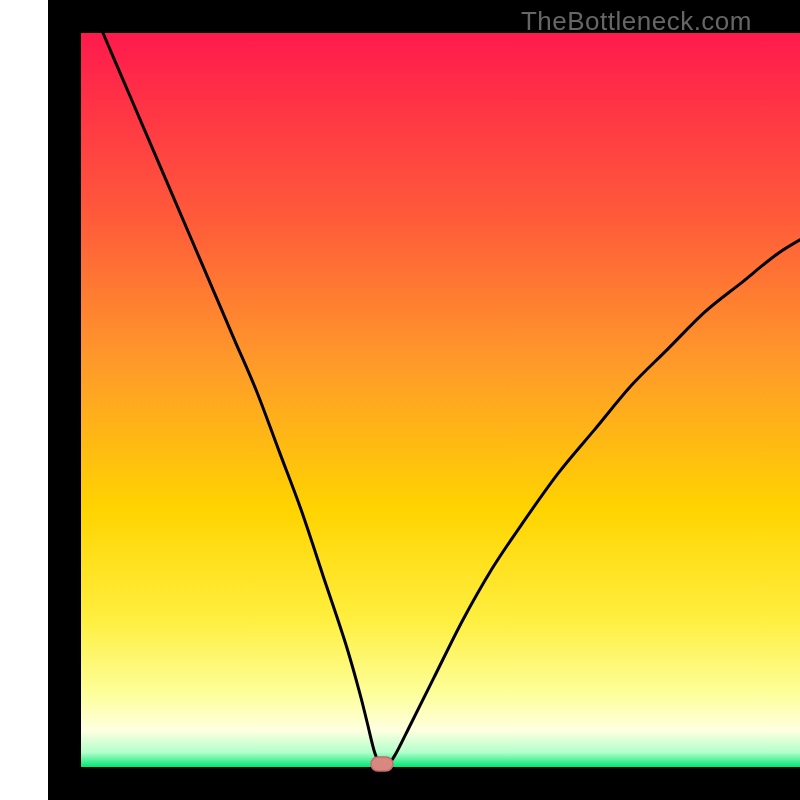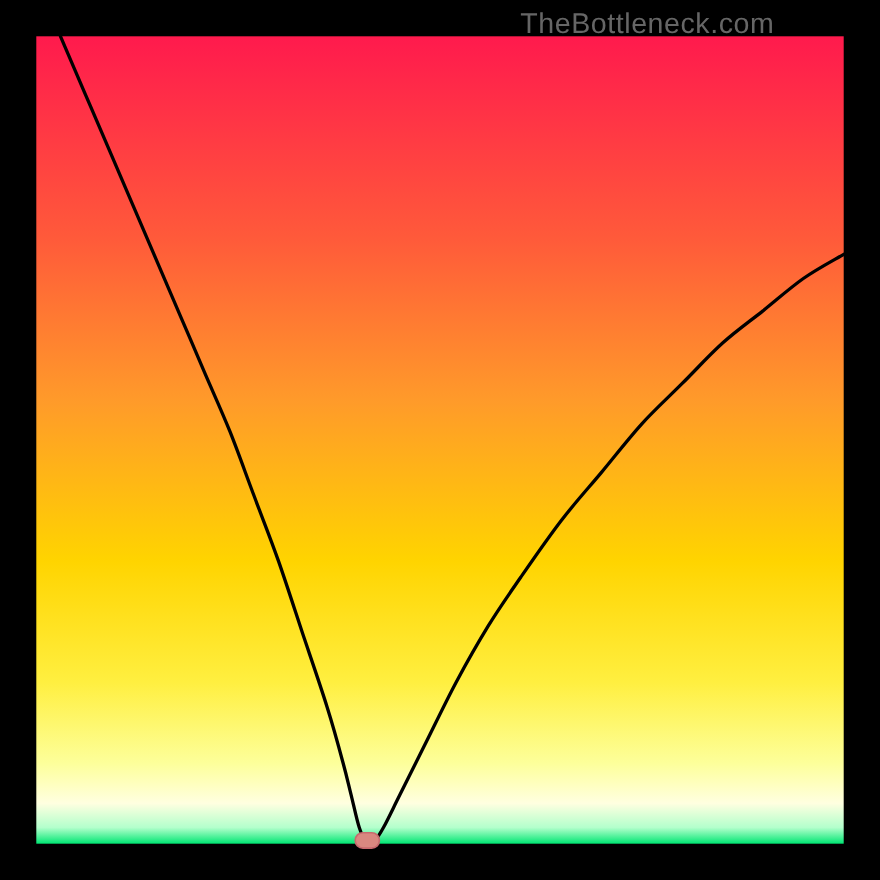--- a/index.html
+++ b/index.html
@@ -5,20 +5,21 @@
   body {
     margin: 0;
     padding: 0;
     background: #fff;
     font-family: Arial, Helvetica, sans-serif;
   }
   .wrap {
     width: 714px;
     height: 800px;
     position: relative;
+    margin-left: 48px;
   }
   .watermark {
     position: absolute;
     top: 6px;
     right: 10px;
     color: #666;
     font-size: 26px;
     font-weight: 500;
     letter-spacing: 0.5px;
     z-index: 3;

